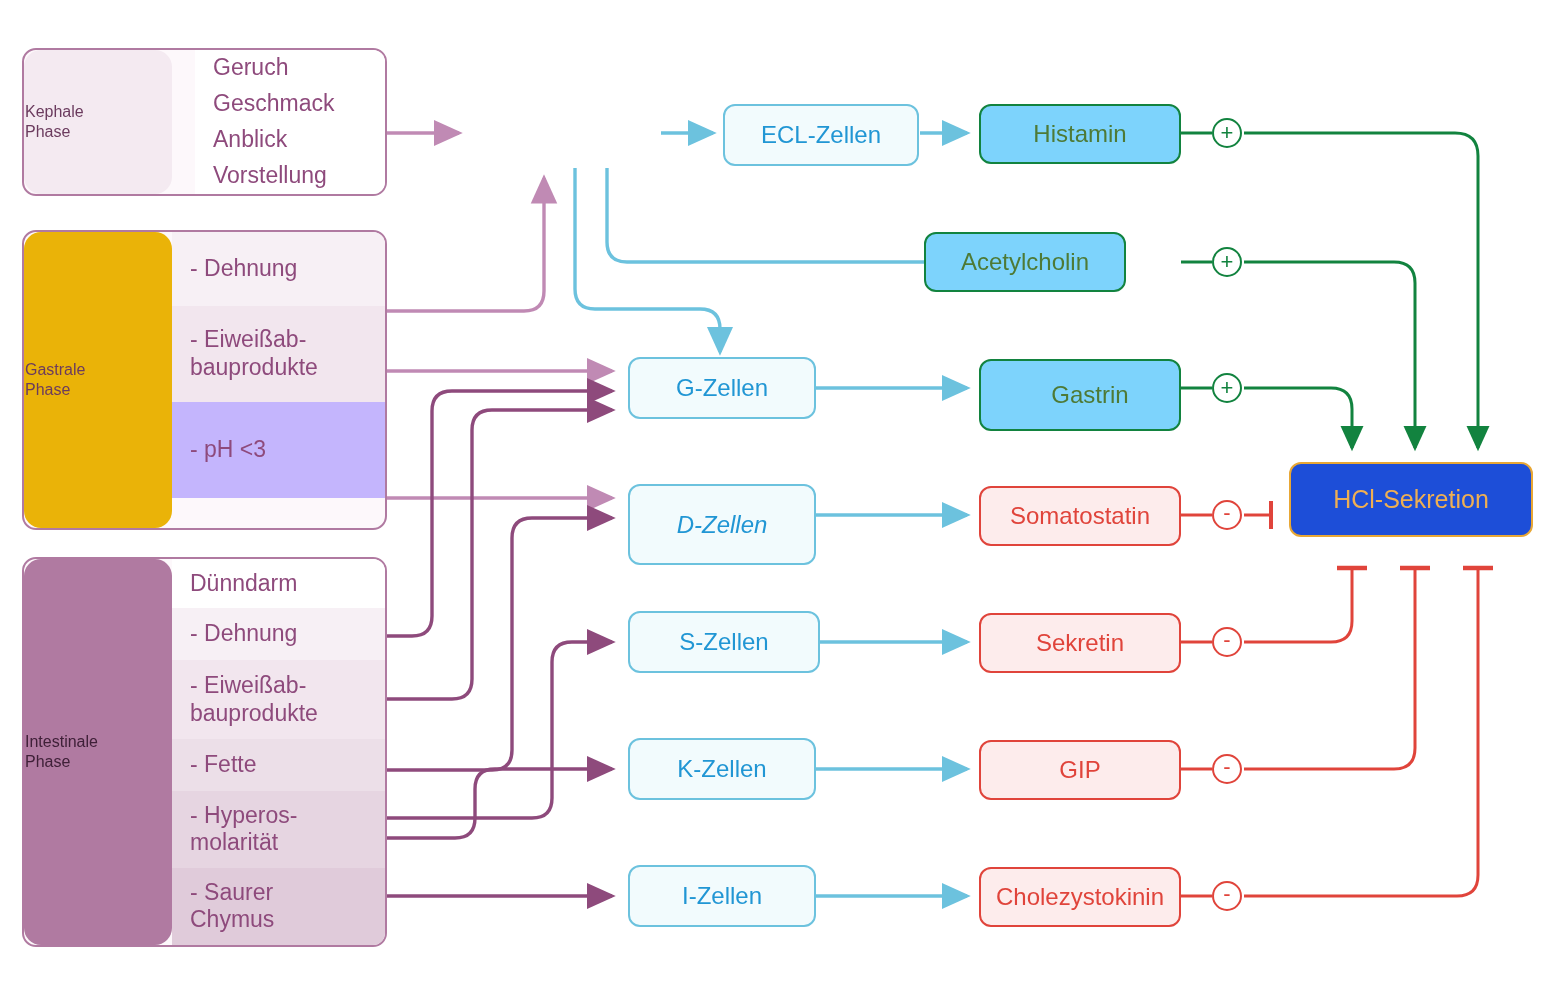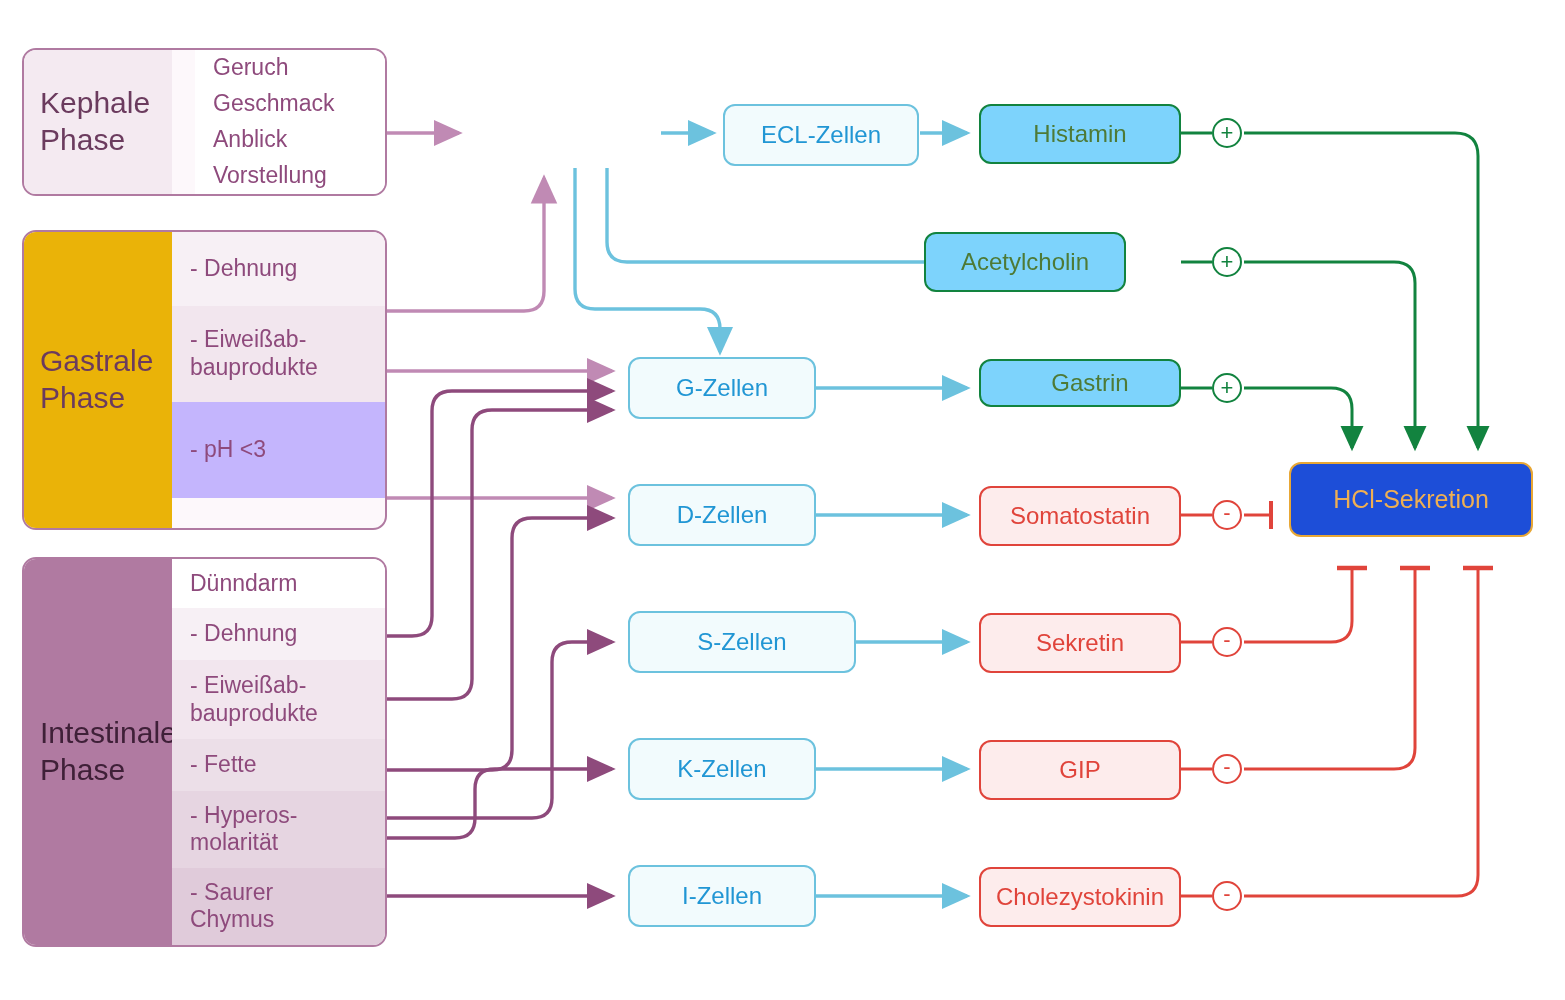--- a/index.html
+++ b/index.html
@@ -19,26 +19,27 @@
   .phase {
     position:absolute;
     display:flex;
     border:2px solid #b07aa1;
     border-radius:14px;
     overflow:hidden;
     background:#fdf8fb;
   }
   .phase .phase-label {
     display:flex; align-items:center;
-    padding:0 16px;
+    padding:0 1px;
     color:#6b3b5e;
-    font-size:30px;
+    font-size:16px;
     line-height:1.22;
     white-space:pre-line;
     flex:0 0 auto;
+    border-radius:17px;
   }
   .phase .phase-items { flex:1 1 auto; display:flex; flex-direction:column; }
   .phase .phase-items .item {
     display:flex; align-items:center;
     padding:0 0 0 18px;
     color:#8e4a7c;
     font-size:23px;
     line-height:1.2;
     white-space:pre-line;
   }
@@ -240,35 +241,35 @@
       <div class="item j5">- Saurer
 Chymus</div>
     </div>
   </div>
 
 
   <div class="node cell" style="left:723px; top:104px; width:196px; height:62px;">ECL-Zellen</div>
 
   <div class="node cell" style="left:628px; top:357px; width:188px; height:62px;text-align:right;">G-Zellen</div>
 
-  <div class="node cell" style="left:628px; top:484px; width:188px; height:62px;">D-Zellen</div>
-
-  <div class="node cell" style="left:628px; top:611px; width:228px; height:62px;">S-Zellen</div>
+  <div class="node cell" style="left:628px; top:484px; width:188px; height:81px;font-style:italic;">D-Zellen</div>
+
+  <div class="node cell" style="left:628px; top:611px; width:192px; height:62px;">S-Zellen</div>
 
   <div class="node cell" style="left:628px; top:738px; width:188px; height:62px;">K-Zellen</div>
 
   <div class="node cell" style="left:628px; top:865px; width:188px; height:62px;">I-Zellen</div>
 
   <div class="node stim" style="left:979px; top:104px; width:202px; height:60px;">Histamin</div>
   <div class="sign plus" style="left:1212px; top:118px;">+</div>
 
   <div class="node stim" style="left:924px; top:232px; width:202px; height:60px;">Acetylcholin</div>
   <div class="sign plus" style="left:1212px; top:247px;">+</div>
 
-  <div class="node stim" style="left:979px; top:359px; width:202px; height:48px;padding-left:20px;">Gastrin</div>
+  <div class="node stim" style="left:979px; top:359px; width:202px; height:72px;padding-left:20px;">Gastrin</div>
   <div class="sign plus" style="left:1212px; top:373px;">+</div>
 
   <div class="node inhib" style="left:979px; top:486px; width:202px; height:60px;">Somatostatin</div>
   <div class="sign minus" style="left:1212px; top:500px;">-</div>
 
   <div class="node inhib" style="left:979px; top:613px; width:202px; height:60px;">Sekretin</div>
   <div class="sign minus" style="left:1212px; top:627px;">-</div>
 
   <div class="node inhib" style="left:979px; top:740px; width:202px; height:60px;">GIP</div>
   <div class="sign minus" style="left:1212px; top:754px;">-</div>

